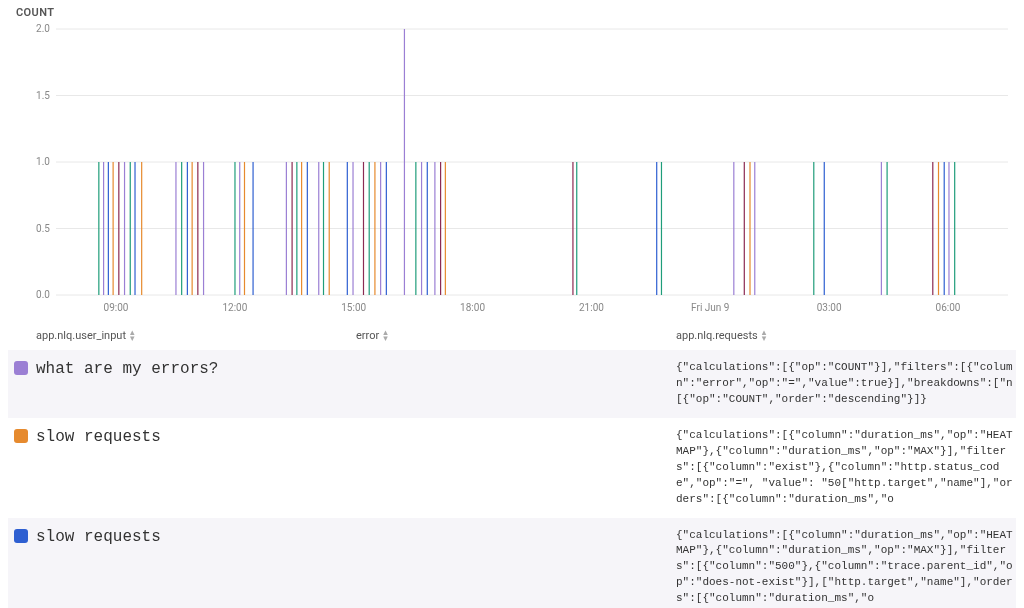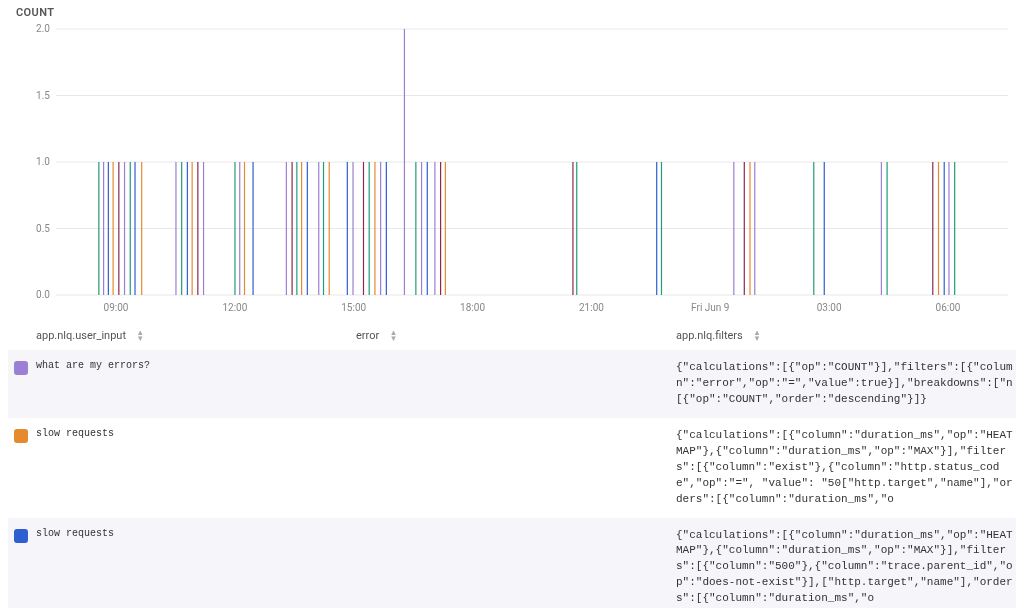--- a/index.html
+++ b/index.html
@@ -7,31 +7,31 @@
   .wrap { width: 1024px; height: 608px; overflow: hidden; position: relative; padding: 4px 8px 0 8px; }
   .chart-title { font-size: 11px; font-weight: 600; color: #555; letter-spacing: 0.4px; margin: 2px 0 4px 8px; }
   .chart-area { position: relative; width: 1000px; height: 280px; margin-left: 8px; }
   .chart-svg { display: block; }
   .grid-line { stroke: #e8e8e8; stroke-width: 1; }
   .tick-label { font-size: 10px; fill: #888; font-family: inherit; }
   .y-tick-label { font-size: 10px; fill: #888; text-anchor: end; font-family: inherit; }
   .spike { stroke-width: 1.2; }
   .table-area { margin-top: 20px; font-size: 11px; }
   .table-header { display: flex; padding: 6px 0 8px 0; border-bottom: none; color: #666; }
-  .th { font-size: 11px; color: #555; display: flex; align-items: center; gap: 12px; }
+  .th { font-size: 11px; color: #555; display: flex; align-items: center; gap: 4px; }
   .th .sort-icon { font-size: 9px; color: #aaa; line-height: 0.6; display: inline-flex; flex-direction: column; }
   .col-swatch { width: 28px; flex: none; }
   .col-input { width: 320px; flex: none; padding-right: 8px; }
   .col-error { width: 320px; flex: none; padding-right: 13px; }
   .col-resp { flex: 1; overflow: hidden; }
   .row { display: flex; align-items: flex-start; padding: 10px 0 10px 0; min-height: 48px; }
   .row:nth-child(odd) { background: #f6f5f9; }
   .row:nth-child(even) { background: #fff; }
   .swatch { width: 14px; height: 14px; border-radius: 3px; margin-left: 6px; margin-top: 1px; }
-  .input-text { font-family: "SFMono-Regular", Consolas, "Liberation Mono", Menlo, monospace; font-size: 10px; color: #333; }
+  .input-text { font-family: "SFMono-Regular", Consolas, "Liberation Mono", Menlo, monospace; font-size: 16px; color: #333; }
   .resp-text { font-family: "SFMono-Regular", Consolas, "Liberation Mono", Menlo, monospace; font-size: 11px; color: #333; line-height: 1.45; word-break: break-all; overflow: hidden; }
 </style>
 </head>
 <body>
 <div class="wrap">
 
 <div class="chart-title">COUNT</div>
 
 <div class="chart-area">
   <svg class="chart-svg" id="chart-svg" width="1000" height="300">
@@ -125,21 +125,21 @@
           </span>
     </div>
     <div class="col-error th">
       <span>error</span>
       <span class="sort-icon">
             <span>▴</span>
             <span>▾</span>
           </span>
     </div>
     <div class="col-resp th">
-      <span>app.nlq.filters</span>
+      <span>app.nlq.requests</span>
       <span class="sort-icon">
             <span>▴</span>
             <span>▾</span>
           </span>
     </div>
   </div>
   <div id="rows">
         <div class="row">
           <div class="col-swatch">
             <div class="swatch" style="background: rgb(155, 127, 212);"></div>

